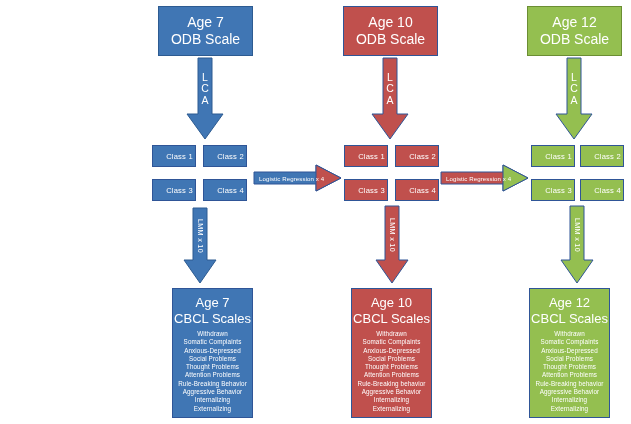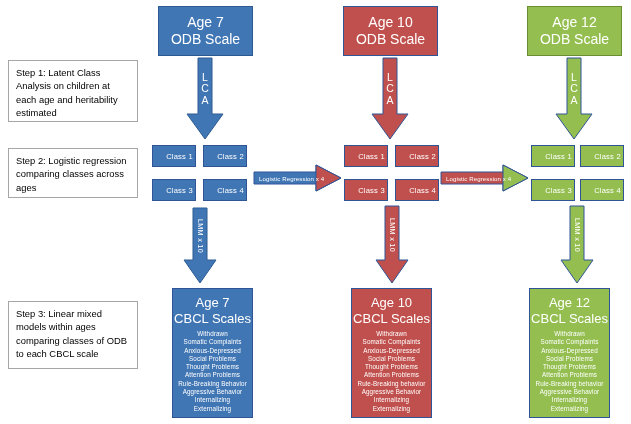--- a/index.html
+++ b/index.html
@@ -79,25 +79,22 @@
     display:flex;align-items:center;
     color:#ffffff;font-size:6.1px;letter-spacing:.1px;white-space:nowrap;
     padding-left:5px;pointer-events:none;
   }
 </style>
 </head>
 <body>
 
 <div class="canvas">
 
-  <div class="step-box" style="left:8px;top:60px;width:130px;height:62px;">Step 1: Latent Class Analysis on children at each age and heritability estimated</div>
-
-  <div class="step-box" style="left:8px;top:148px;width:130px;height:50px;">Step 2: Logistic  regression  comparing classes across ages</div>
-
-  <div class="step-box" style="left:8px;top:301px;width:130px;height:68px;">Step 3: Linear mixed models within ages comparing classes  of ODB to each CBCL scale</div>
+
+
 
   <div class="odb-box blue" style="left:158px;top:6px;width:95px;height:50px;">
     <span>Age 7</span>
     <span>ODB Scale</span>
   </div>
 
   <div class="varrow" style="left:186px;top:58px;width:38px;height:82px;">
     <svg width="38" height="82" viewBox="0 0 38 82">
       <polygon points="12,0 26,0 26,56 37,56 19,81 1,56 12,56" fill="#4076b4" stroke="#2d5b91" stroke-width="1"></polygon>
     </svg>

